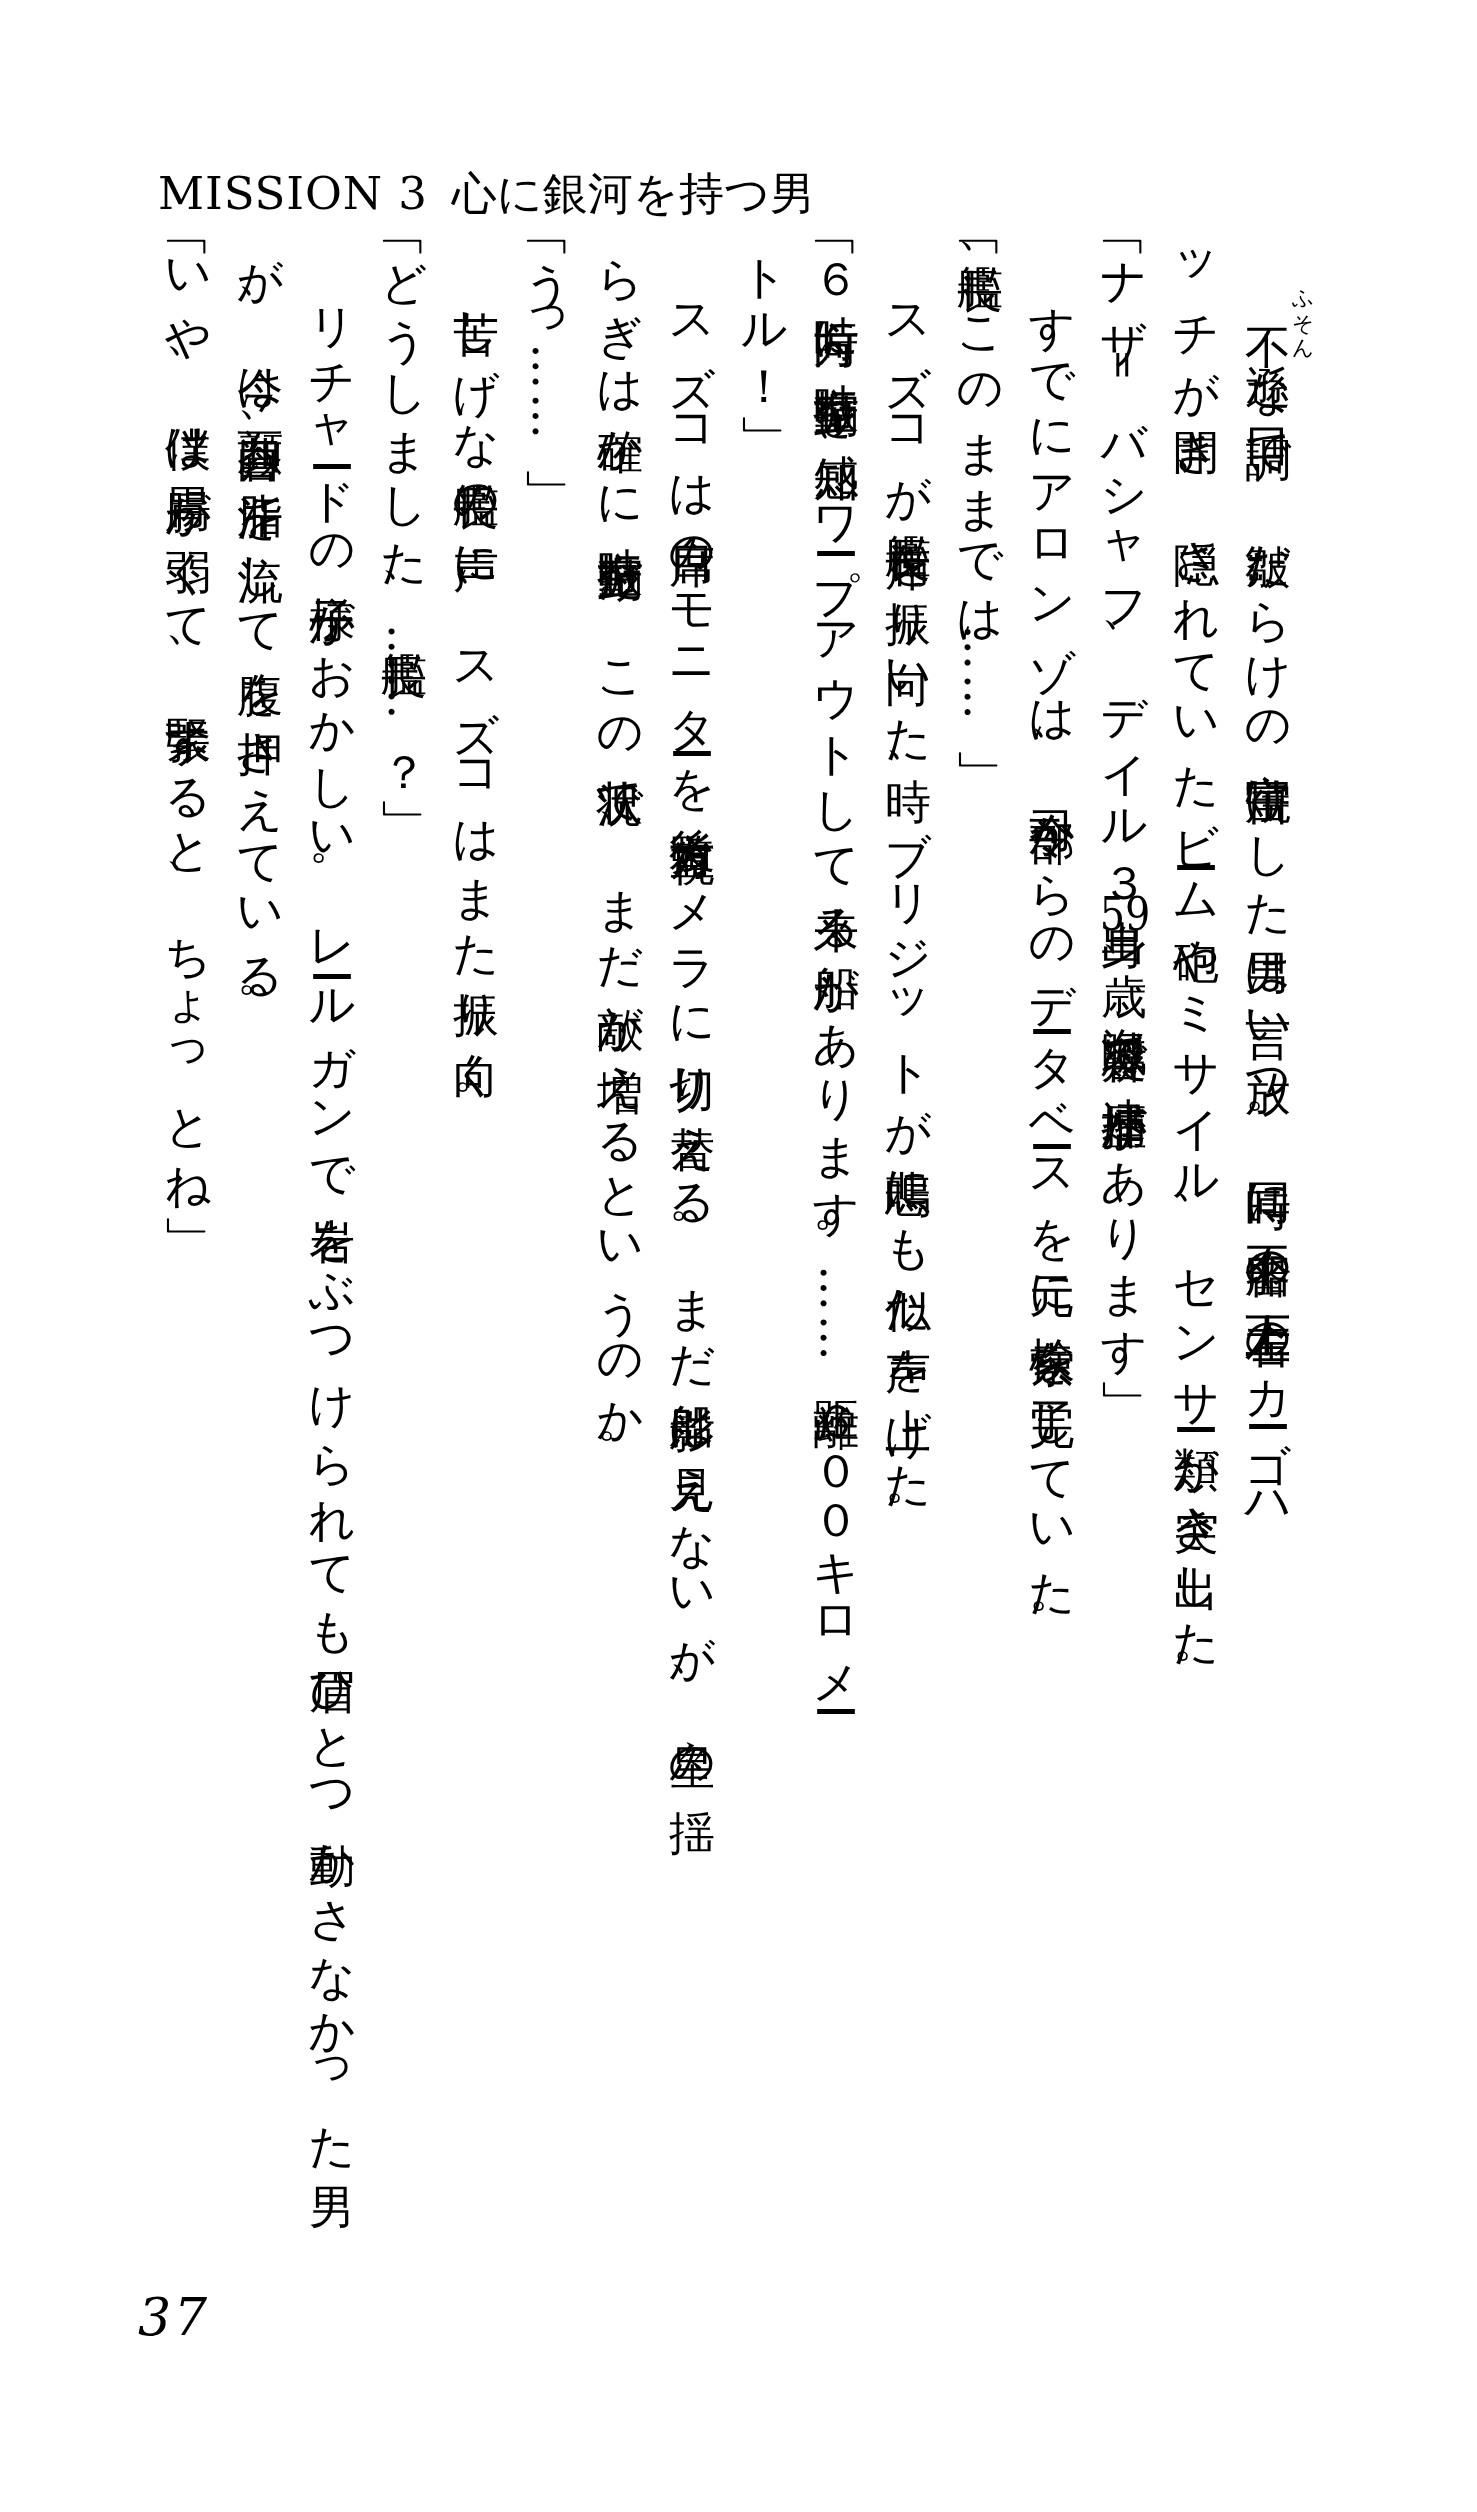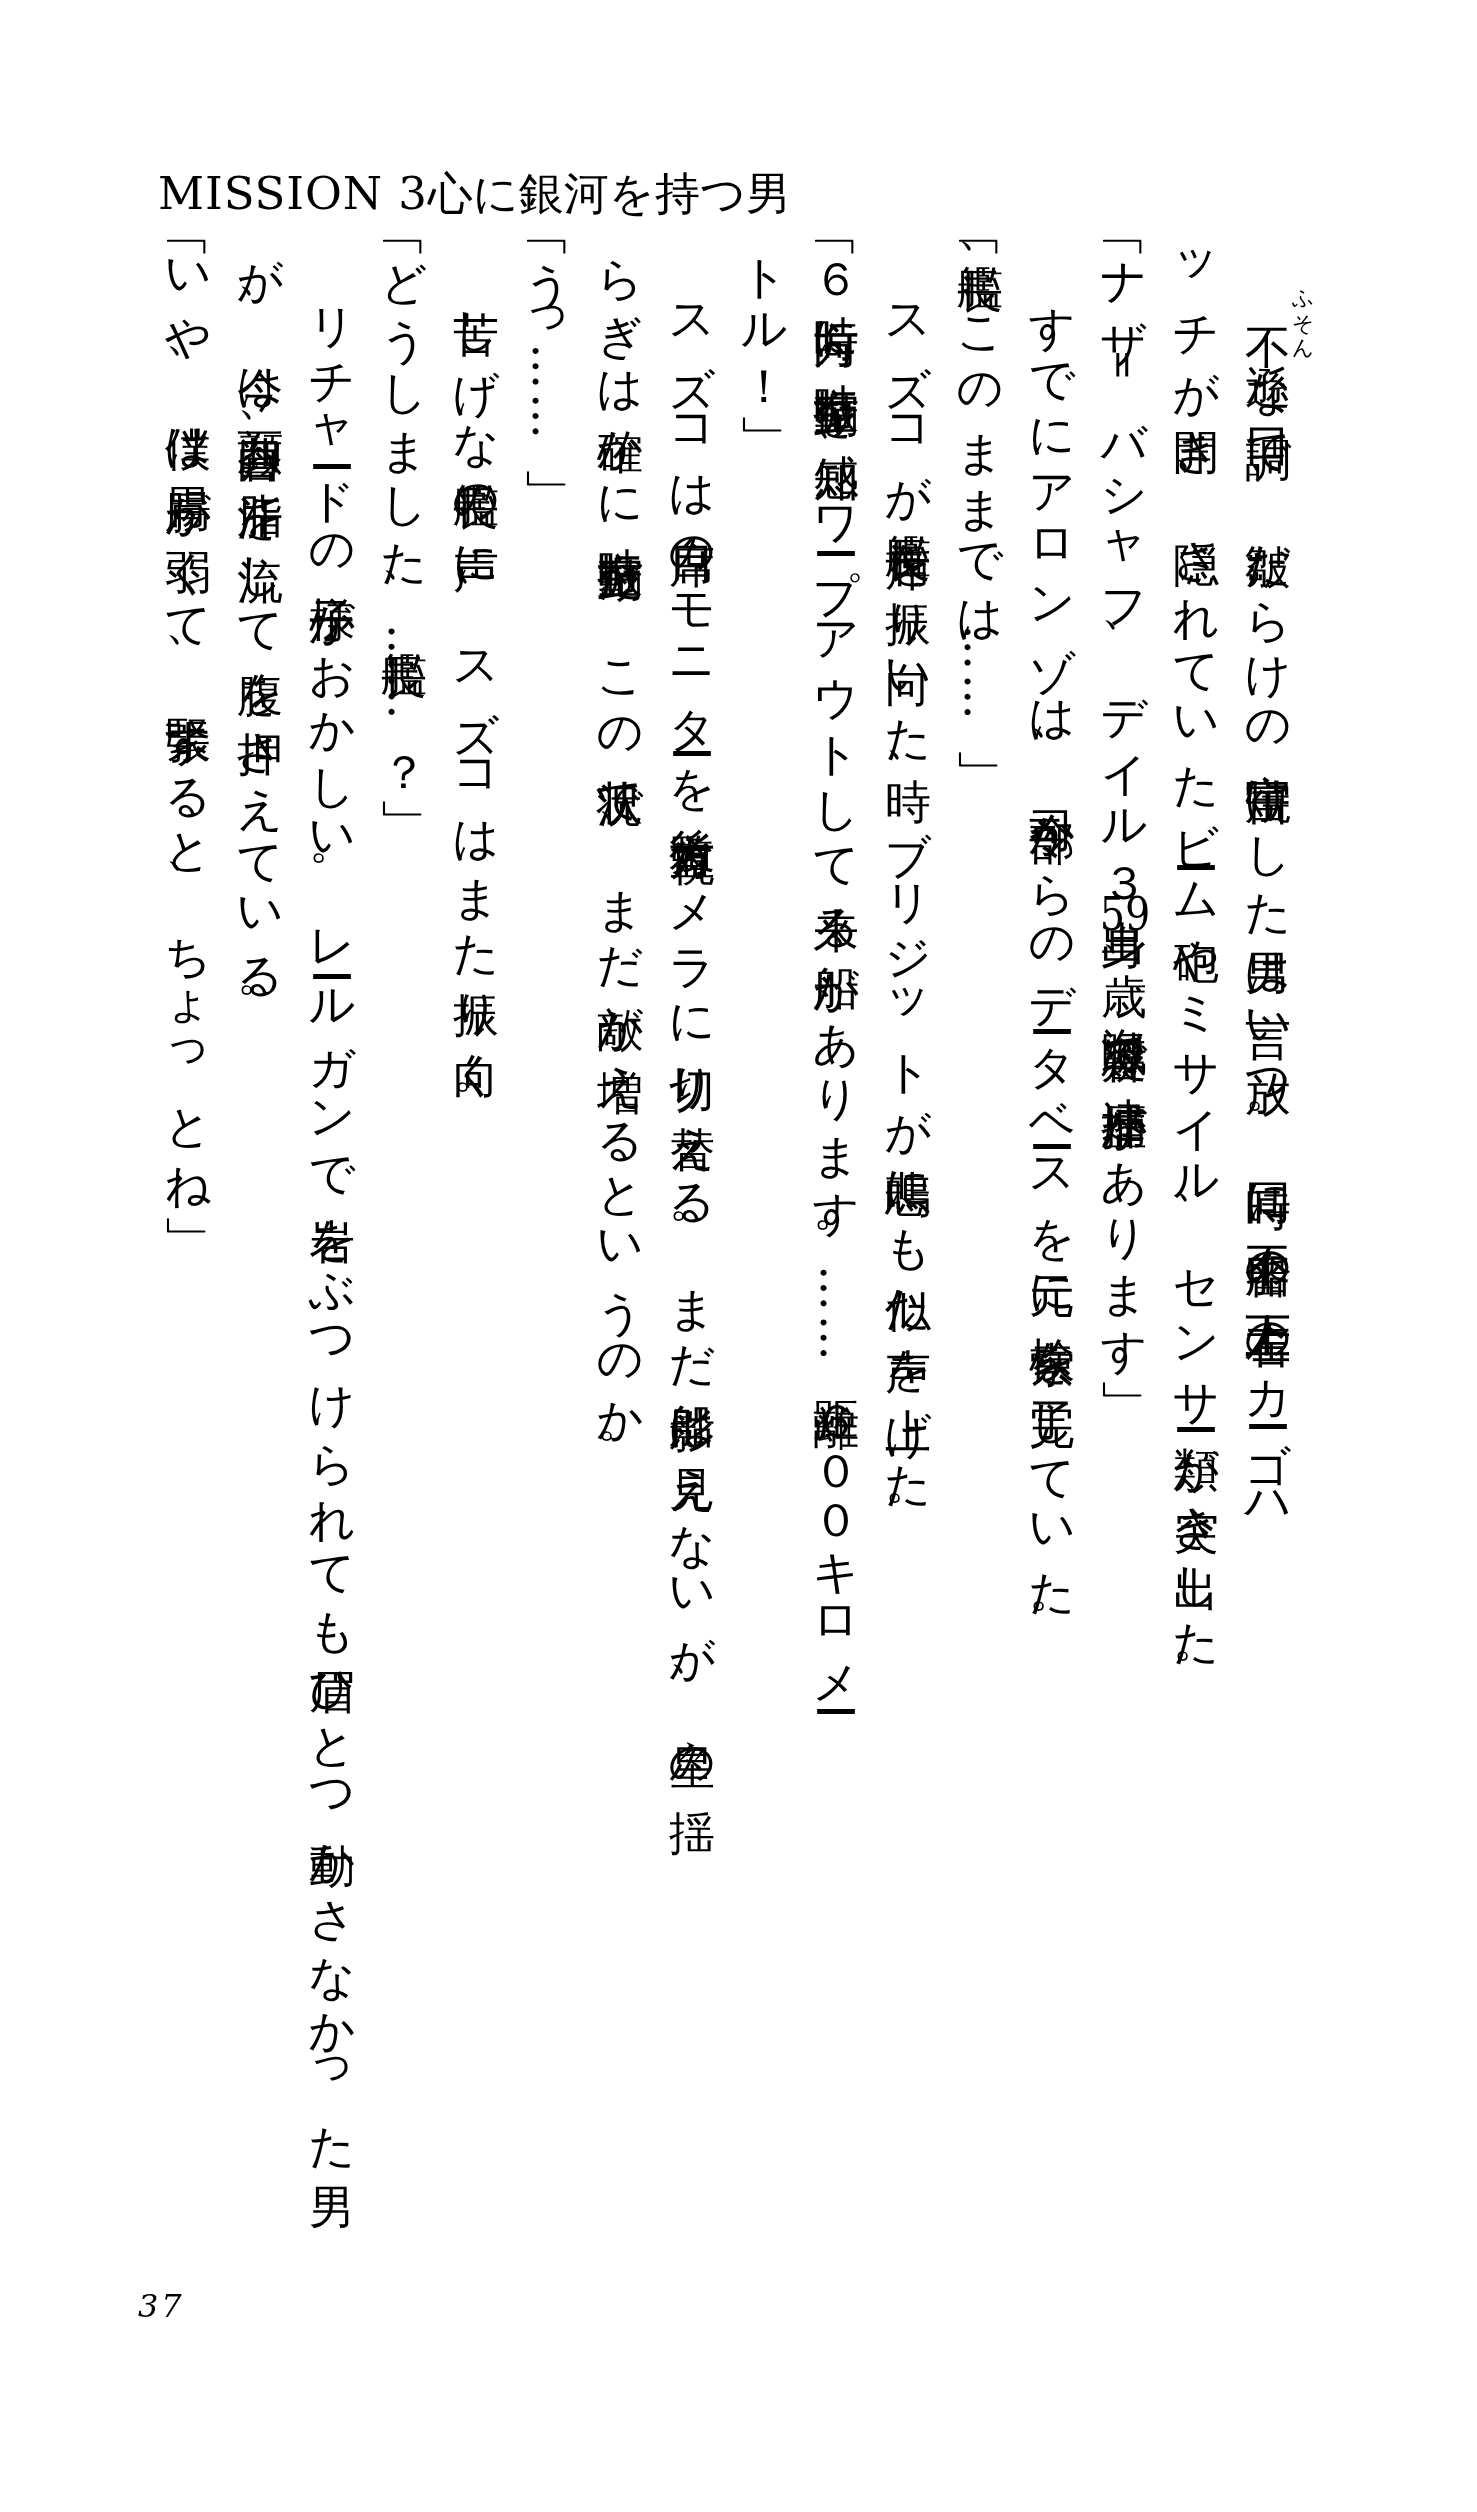--- a/index.html
+++ b/index.html
@@ -13,20 +13,21 @@
   }
   
   .running-head {
     position: absolute;
     top: 164px; left: 158px;
     font-size: 45px;
     white-space: nowrap;
     letter-spacing: 0.9px;
   }
   .running-head .chapter {
+    margin-left: 24px;
     letter-spacing: 0px;
     text-align: right;
   }
   
   .text-block {
     position: absolute;
     top: 226px; right: 164px;
     height: 2084px;
     writing-mode: vertical-rl;
     -webkit-writing-mode: vertical-rl;
@@ -48,21 +49,21 @@
   ruby { ruby-align: space-around; }
   ruby rt {
     font-size: 21.4px;
     letter-spacing: 0;
     font-family: "DejaVu Serif", "Liberation Serif", serif;
   }
   
   .page-number {
     position: absolute;
     left: 138px; top: 2287px;
-    font-size: 32px;
+    font-size: 52px;
     font-style: italic;
     letter-spacing: 2.8px;
   }
 </style>
 </head>
 <body>
 
 <div class="running-head">
   <span>MISSION 3</span><span class="chapter">心に銀河を持つ男</span>
 </div>

